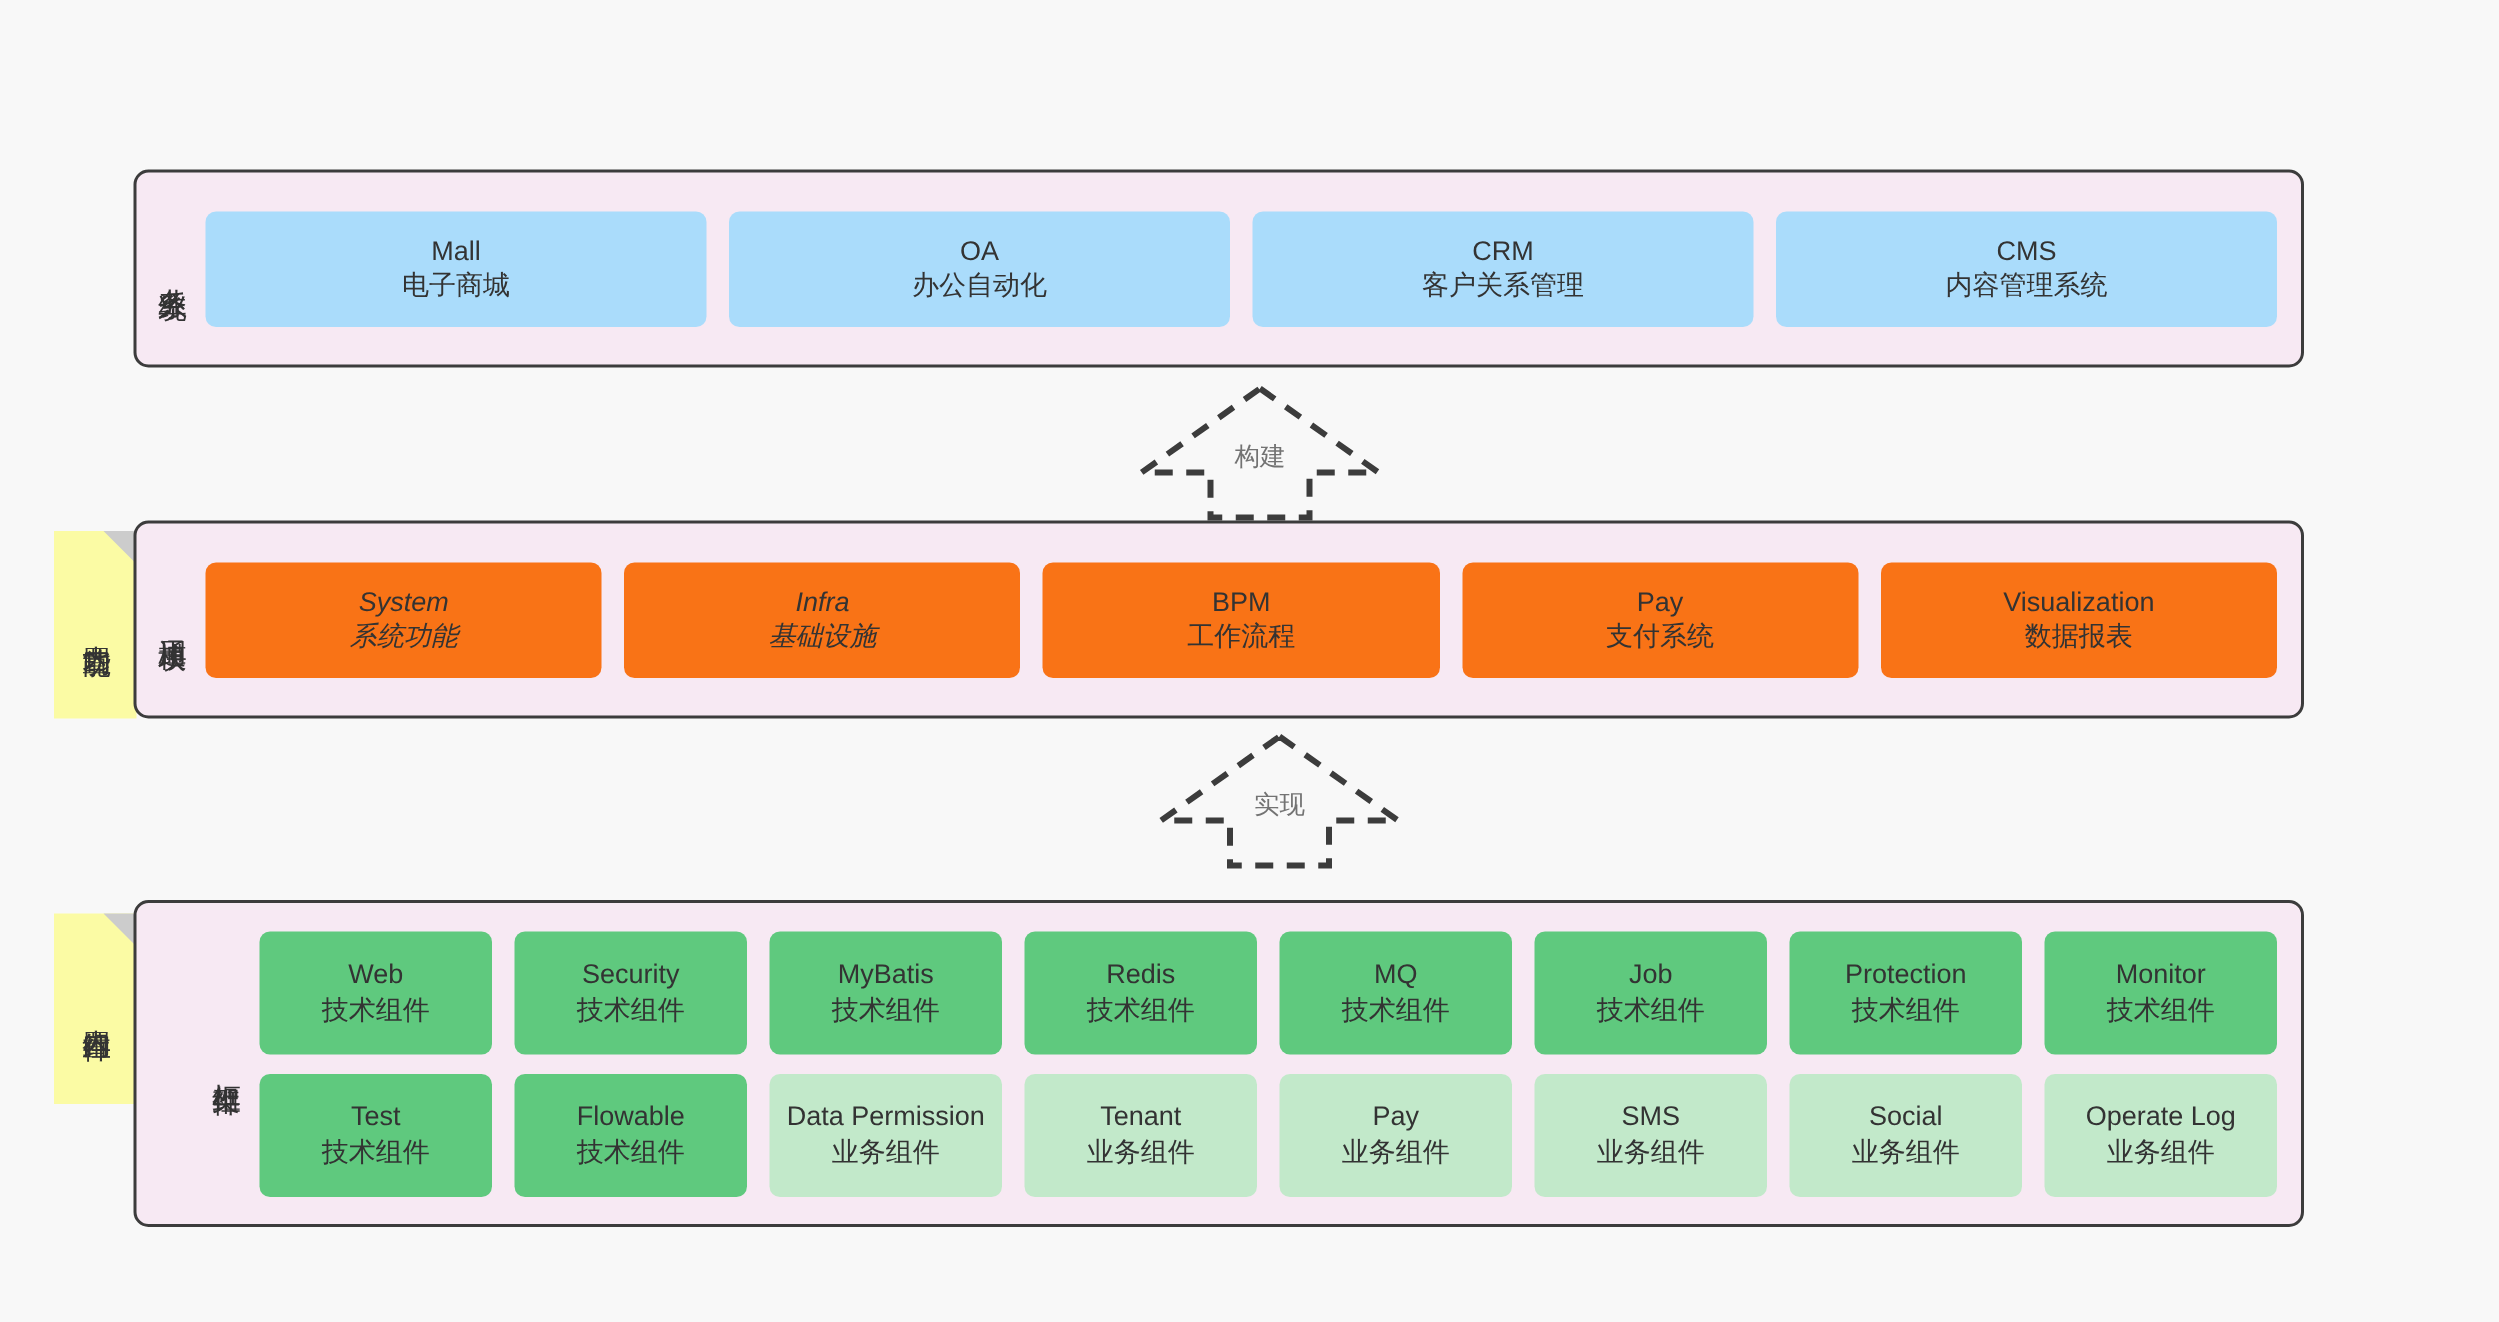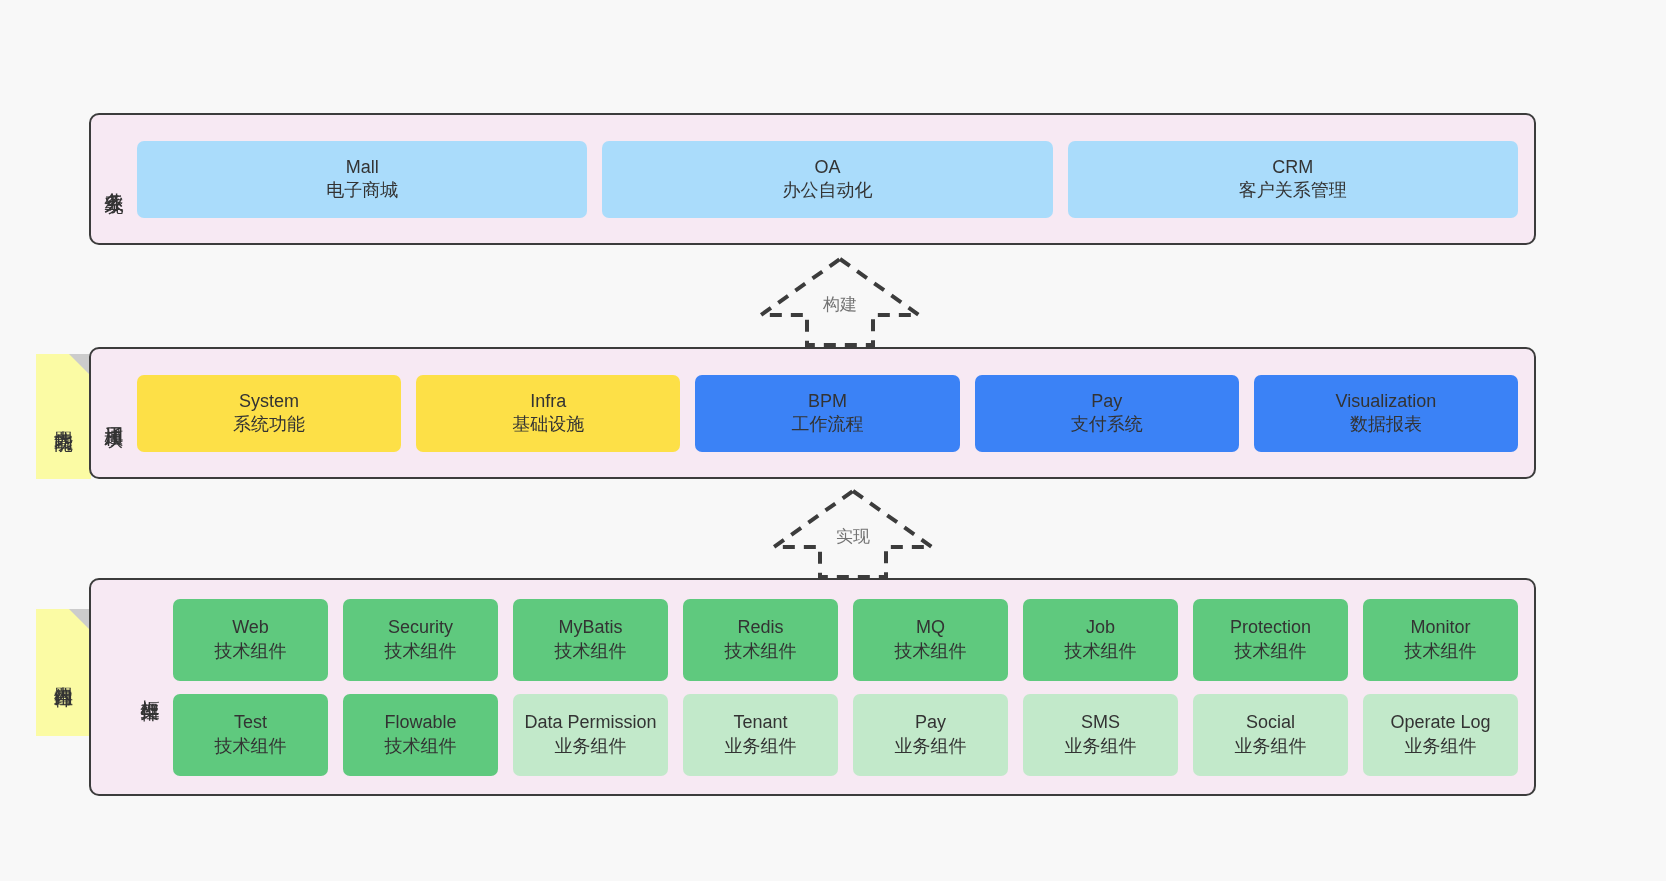--- a/index.html
+++ b/index.html
@@ -76,33 +76,33 @@
     line-height: 1.30;
     color: #333333;
     box-sizing: border-box;
     padding: 4px 6px;
     user-select: none;
   }
   .card .en { display: block; }
   .card .cn { display: block; }
 
   .card.blue       { background: #aadcfb; }
-  .card.red        { background: #fde047; }
-  .card.pink       { background: #3b82f6; }
+  .card.red        { background: #f97316; font-style: italic; }
+  .card.pink       { background: #f97316; }
   .card.green      { background: #5fc97e; }
   .card.lightgreen { background: #c2e9ca; }
 
   
   .layer-biz   { left: 89px;  top: 113px; width: 1447px; height: 132px; }
   .layer-biz   .card { height: 77px; }
 
   .layer-mod   { left: 89px;  top: 347px; width: 1447px; height: 132px; }
   .layer-mod   .card { height: 77px; }
 
-  .layer-frame { left: 89px;  top: 578px; width: 1447px; height: 218px; padding-left: 36px; }
+  .layer-frame { left: 89px;  top: 600px; width: 1447px; height: 218px; padding-left: 36px; }
   .layer-frame .card { height: 82px; }
 
   
   .note {
     position: absolute;
     width: 55px;
     background: #fbfba4;
     box-sizing: border-box;
     display: flex;
     align-items: center;
@@ -160,20 +160,24 @@
           <span class="cn">电子商城</span>
         </div>
         <div class="card blue">
           <span class="en">OA</span>
           <span class="cn">办公自动化</span>
         </div>
         <div class="card blue">
           <span class="en">CRM</span>
           <span class="cn">客户关系管理</span>
         </div>
+        <div class="card blue">
+          <span class="en">CMS</span>
+          <span class="cn">内容管理系统</span>
+        </div>
       </div>
     </div>
   </div>
 
   <div class="arrow arrow-build">
     <svg viewBox="0 0 170 95" preserveAspectRatio="none" aria-hidden="true">
       <path d="M 85 6 L 164 62 L 118 62 L 118 92 L 52 92 L 52 62 L 6 62 Z" fill="none" stroke="#3c3c3c" stroke-width="4" stroke-dasharray="12 9" stroke-linejoin="miter"></path>
     </svg>
     <div class="label">构建</div>
   </div>

